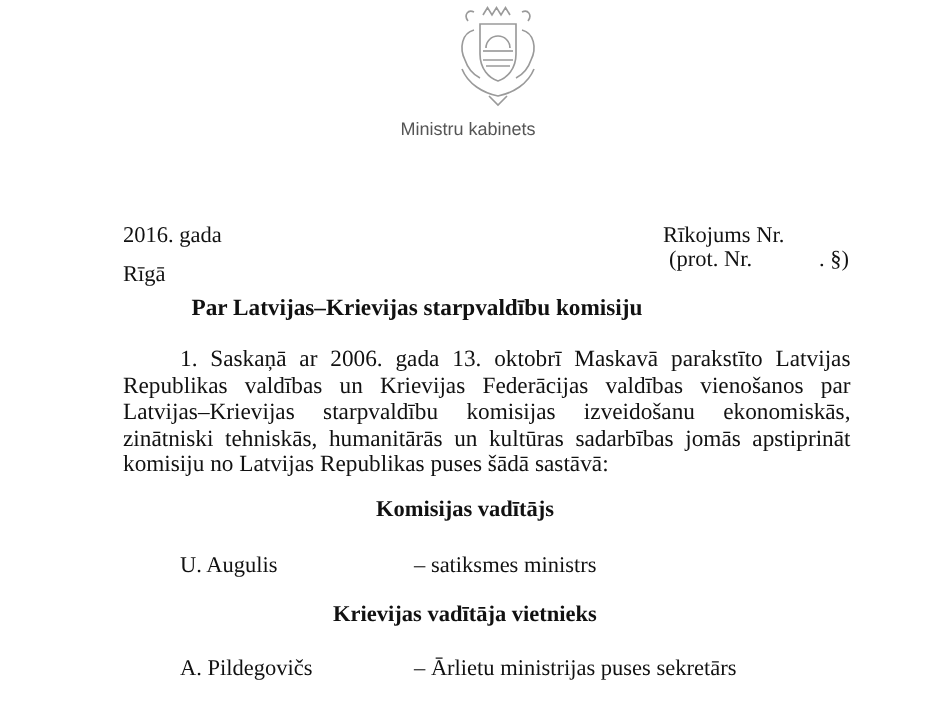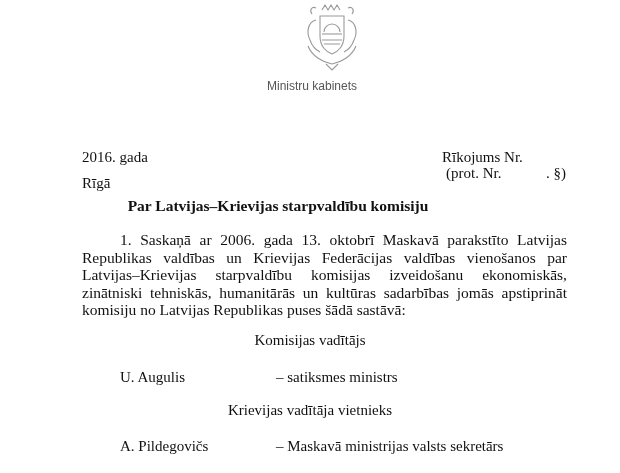--- a/index.html
+++ b/index.html
@@ -6,21 +6,21 @@
   body { width:620px; height:473px; position:relative; overflow:hidden;
          font-family:"Liberation Serif", serif; color:#111; }
   .crest { position:absolute; left:300px; top:2px; width:64px; height:78px; }
   .org { position:absolute; left:0; width:620px; top:79px; text-align:center;
          font-family:"Liberation Sans", sans-serif; font-size:12px; color:#555; padding-left:2px; }
   .line { position:absolute; font-size:15px; line-height:18px; white-space:nowrap; }
   .title { position:absolute; left:0; width:556px; text-align:center; top:197px;
            font-weight:bold; font-size:15.5px; }
   .para { position:absolute; left:82px; width:485px; top:231px; font-size:15.5px; line-height:17.5px;
           text-align:justify; text-indent:38px; }
-  .center { position:absolute; left:0; width:620px; text-align:center; font-size:15px; }
+  .center { position:absolute; left:0; width:620px; text-align:center; font-size:15px;font-weight:bold; }
   .name { position:absolute; left:120px; font-size:15px; }
   .role { position:absolute; left:276px; font-size:15px; }
 </style>
 </head>
 <body>
 
 <svg class="crest" viewBox="0 0 64 78">
   <g fill="none" stroke="#9a9a9a" stroke-width="1.1">
     <path d="M22 8 l3 -5 l3 5 l3 -5 l3 5 l3 -5 l3 5"></path>
     <path d="M20 14 h24 v20 c0 10 -6 16 -12 18 c-6 -2 -12 -8 -12 -18 z"></path>
@@ -45,13 +45,13 @@
 <div class="title">Par Latvijas–Krievijas starpvaldību komisiju</div>
 
 <div class="para">1. Saskaņā ar 2006. gada 13. oktobrī Maskavā parakstīto Latvijas Republikas valdības un Krievijas Federācijas valdības vienošanos par Latvijas–Krievijas starpvaldību komisijas izveidošanu ekonomiskās, zinātniski tehniskās, humanitārās un kultūras sadarbības jomās apstiprināt komisiju no Latvijas Republikas puses šādā sastāvā:</div>
 
 <div class="center" style="top:332px;">Komisijas vadītājs</div>
 <div class="name" style="top:369px;">U. Augulis</div>
 <div class="role" style="top:369px;">– satiksmes ministrs</div>
 
 <div class="center" style="top:402px;">Krievijas vadītāja vietnieks</div>
 <div class="name" style="top:438px;">A. Pildegovičs</div>
-<div class="role" style="top:438px;">– Maskavā ministrijas valsts sekretārs</div>
+<div class="role" style="top:438px;">– Ārlietu ministrijas puses sekretārs</div>
 
 </body></html>

